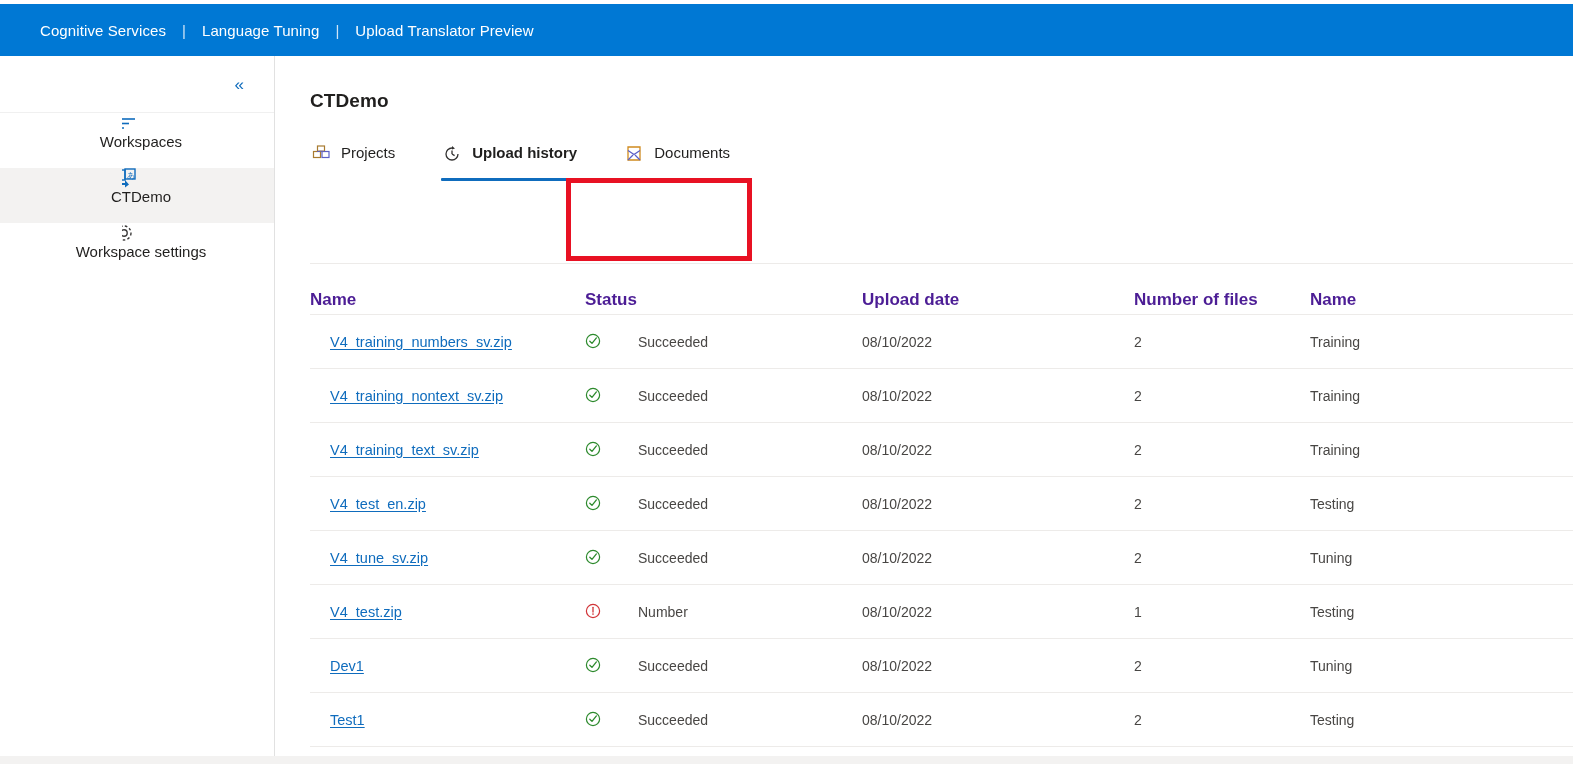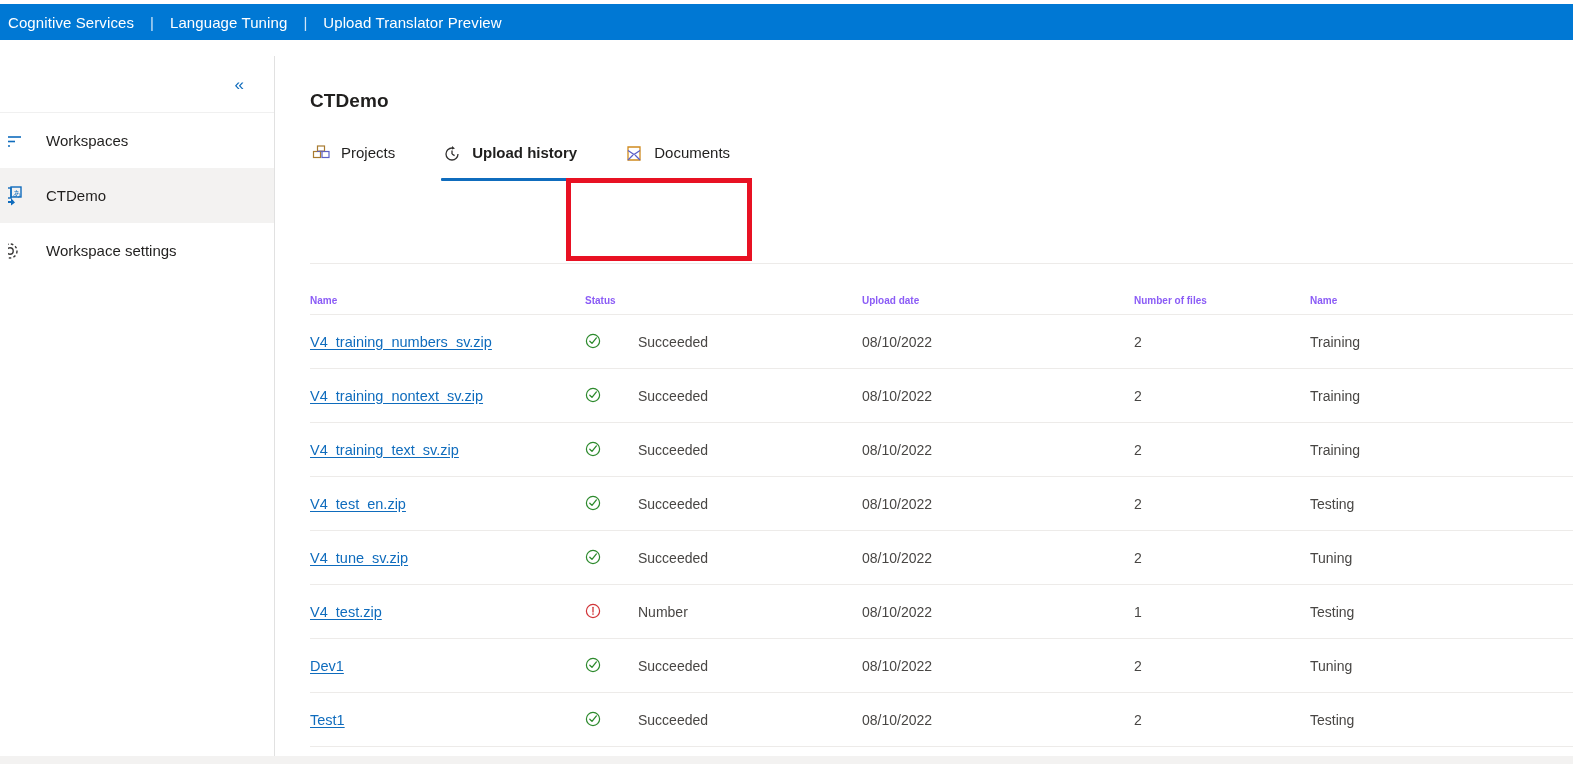--- a/index.html
+++ b/index.html
@@ -5,24 +5,24 @@
   * { box-sizing: border-box; margin: 0; padding: 0; }
   html, body {
     width: 1573px; height: 764px;
     background: #ffffff;
     font-family: "Liberation Sans", sans-serif;
     overflow: hidden;
   }
 
   
   #topbar {
-    position: absolute; left: 0; top: 4px; width: 1573px; height: 36px;
+    position: absolute; left: 0; top: 4px; width: 1573px; height: 52px;
     background: #0078d4;
     display: flex; align-items: center;
-    padding-left: 8px;
+    padding-left: 40px;
   }
   #topbar .crumb {
     color: #ffffff;
     font-size: 15px;
     letter-spacing: .1px;
     white-space: nowrap;
     cursor: pointer;
   }
   #topbar .sep {
     color: #cfe4f7;
@@ -50,20 +50,21 @@
     cursor: pointer;
     padding: 4px;
   }
   .nav-item {
     height: 55px;
     display: flex; align-items: center;
     padding-left: 8px;
     cursor: pointer;
     font-size: 15px;
     color: #201f1e;
+    flex-direction: column;
   }
   .nav-item.selected { background: #f3f2f1; }
   .nav-item .ico {
     width: 28px; min-width: 28px; height: 20px;
     margin-right: 10px;
     display: flex; align-items: center; justify-content: flex-start;
     overflow: hidden;
   }
   .nav-item .ico svg { display: block; margin-left: -9px; }
   .nav-item .lbl { white-space: nowrap; }
@@ -122,31 +123,32 @@
     border-top: 1px solid #edebe9;
     border-bottom: 1px solid #edebe9;
   }
   #table .c-name   { width: 275px; }
   #table .c-status { width: 277px; }
   #table .c-date   { width: 272px; }
   #table .c-files  { width: 176px; }
   #table .c-type   { width: 180px; }
 
   #table .head .cell {
-    font-size: 10px; font-weight: bold; color: #8b5cf6; margin-top: 22px;
+    font-size: 17px; font-weight: bold; color: #4c1d95; margin-top: 22px;
   }
   #table .body .cell {
     font-size: 14px; color: #484644;
   }
   #table .body .c-name a {
     color: #0f6cbd;
     font-size: 14.5px;
     text-decoration: underline;
     text-underline-offset: 2px;
     cursor: pointer;
+    margin-left: 20px;
   }
   .status-wrap { display: flex; align-items: center; }
   .status-wrap .sico { width: 17px; height: 17px; margin-right: 7px; display:flex; }
   .status-wrap .stxt { font-size: 14px; color: #484644; margin-left: 29px; }
 
   #bottom-strip {
     position: absolute; left: 0; bottom: 0; width: 1573px; height: 8px;
     background: #f3f2f1;
   }
 </style>

